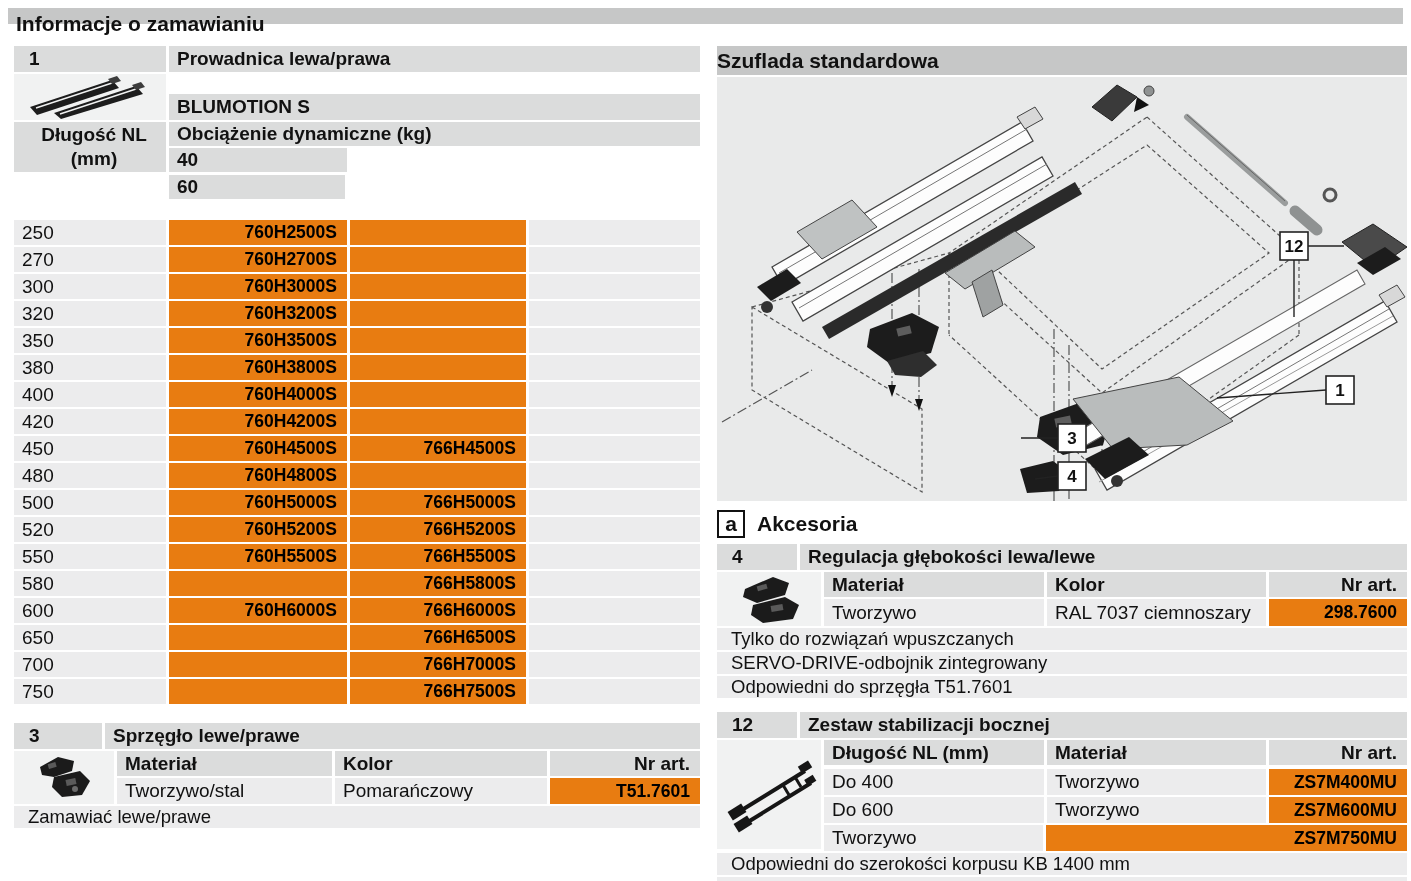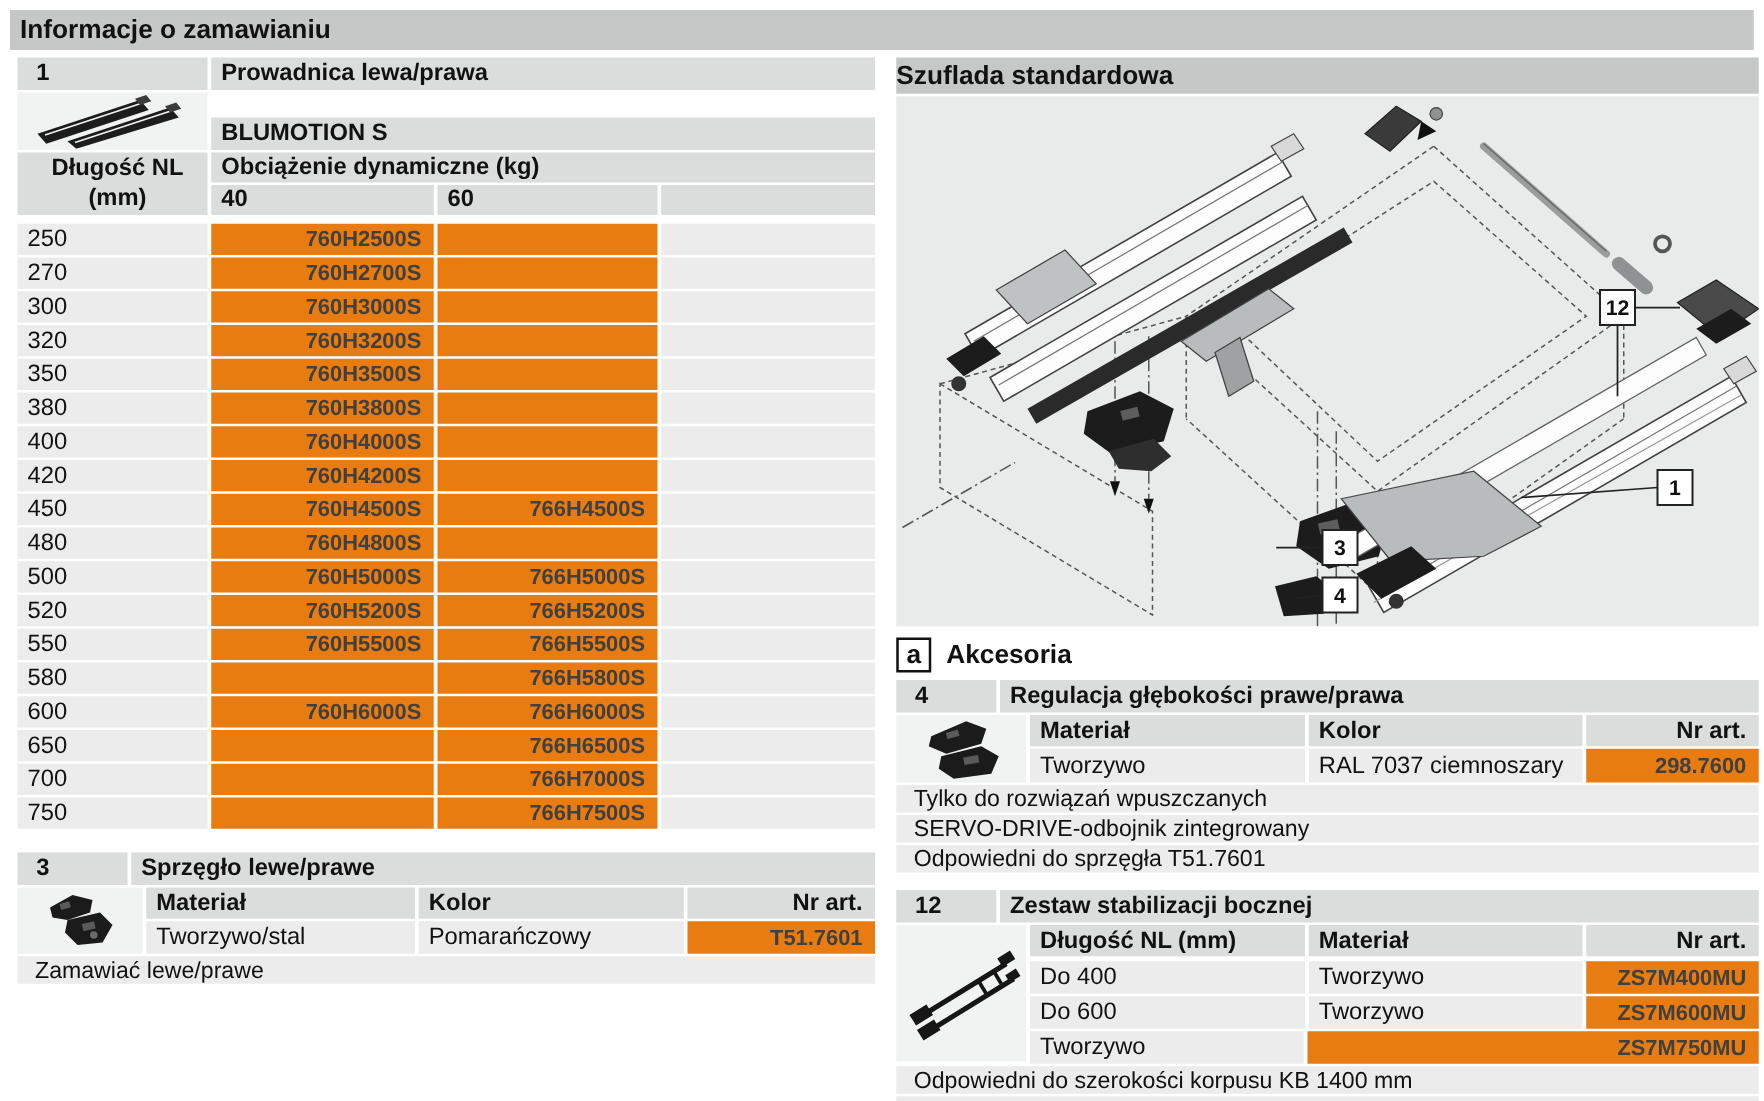--- a/index.html
+++ b/index.html
@@ -7,31 +7,31 @@
     --bar-gray:#c6c7c7;
     --header-gray:#dbdcdc;
     --row-gray:#ececed;
     --icon-cell:#f1f2f2;
     --drawing-bg:#e9eaea;
     --text:#111111;
   }
   *{box-sizing:border-box;margin:0;padding:0;}
   body{background:#fff;font-family:"Liberation Sans","DejaVu Sans",sans-serif;color:var(--text);}
   .page{position:relative;width:1411px;height:881px;background:#fff;overflow:hidden;}
-  .topbar{position:absolute;left:8px;top:8px;width:1395px;height:32px;background:var(--bar-gray);
+  .topbar{position:absolute;left:8px;top:8px;width:1395px;height:16px;background:var(--bar-gray);
           font-weight:bold;font-size:21px;line-height:32px;padding-left:8px;}
   .panel-left{position:absolute;left:14px;top:46px;width:686px;}
   .panel-right{position:absolute;left:717px;top:46px;width:690px;}
 
   .frow{display:flex;gap:3px;margin-bottom:2px;}
   .cell{display:flex;align-items:center;font-size:19px;}
   .hdr{background:var(--header-gray);font-weight:bold;}
   .rowg{background:var(--row-gray);}
   .iconc{background:var(--icon-cell);justify-content:center;}
-  .orange{background:var(--accent-orange);color:#404040;font-weight:bold;justify-content:flex-end;padding-right:10px;font-size:17.5px;}
+  .orange{background:var(--accent-orange);color:#000000;font-weight:bold;justify-content:flex-end;padding-right:10px;font-size:17.5px;}
   .padl{padding-left:8px;}
   .num{padding-left:15px;font-weight:bold;}
   .right-al{justify-content:flex-end;padding-right:10px;padding-left:42px;}
 
   
   .w152{width:152px;flex:none;}
   .grow{flex:1;}
   .stack{display:flex;flex-direction:column;gap:2px;flex:1;}
   .h26{height:26px;} .h25{height:25px;} .h24{height:24px;} .h27{height:27px;}
   .h46{height:46px;} .h50{height:50px;} .h18{height:18px;}
@@ -83,21 +83,21 @@
       </div>
     </div>
 
     <div class="frow">
       <div class="cell hdr w152 h50 two-line padl">
         <span>Długość NL</span>
         <span>(mm)</span>
       </div>
       <div class="stack">
         <div class="cell hdr h24 padl">Obciążenie dynamiczne (kg)</div>
-        <div class="frow" style="margin-bottom:5px;">
+        <div class="frow" style="margin-bottom:16px;flex-direction:column;">
           <div class="cell hdr w178 h24 padl">40</div>
           <div class="cell hdr w176 h24 padl">60</div>
           <div class="cell hdr grow h24"></div>
         </div>
       </div>
     </div>
 
     <div>
 
         <div class="frow">
@@ -367,21 +367,21 @@
       </svg>
     </div>
 
     <div class="acc">
       <div class="abadge">a</div>
       <div class="acclabel">Akcesoria</div>
     </div>
 
     <div class="frow">
       <div class="cell hdr w80 h26 num">4</div>
-      <div class="cell hdr grow h26 padl">Regulacja głębokości prawe/prawa</div>
+      <div class="cell hdr grow h26 padl">Regulacja głębokości lewa/lewe</div>
     </div>
     <div class="frow">
       <div class="cell iconc w104" style="height:54px;">
         <svg width="76" height="52" viewBox="0 0 76 52">
           <polygon points="14,16 42,4 58,10 54,22 26,30 12,24" fill="#1b1b1b"></polygon>
           <polygon points="22,32 54,24 68,32 62,46 32,50 20,42" fill="#1b1b1b"></polygon>
           <rect x="26" y="12" width="10" height="5" fill="#5a5a5a" transform="rotate(-16 31 14)"></rect>
           <rect x="40" y="32" width="12" height="6" fill="#5a5a5a" transform="rotate(-10 46 35)"></rect>
         </svg>
       </div>

